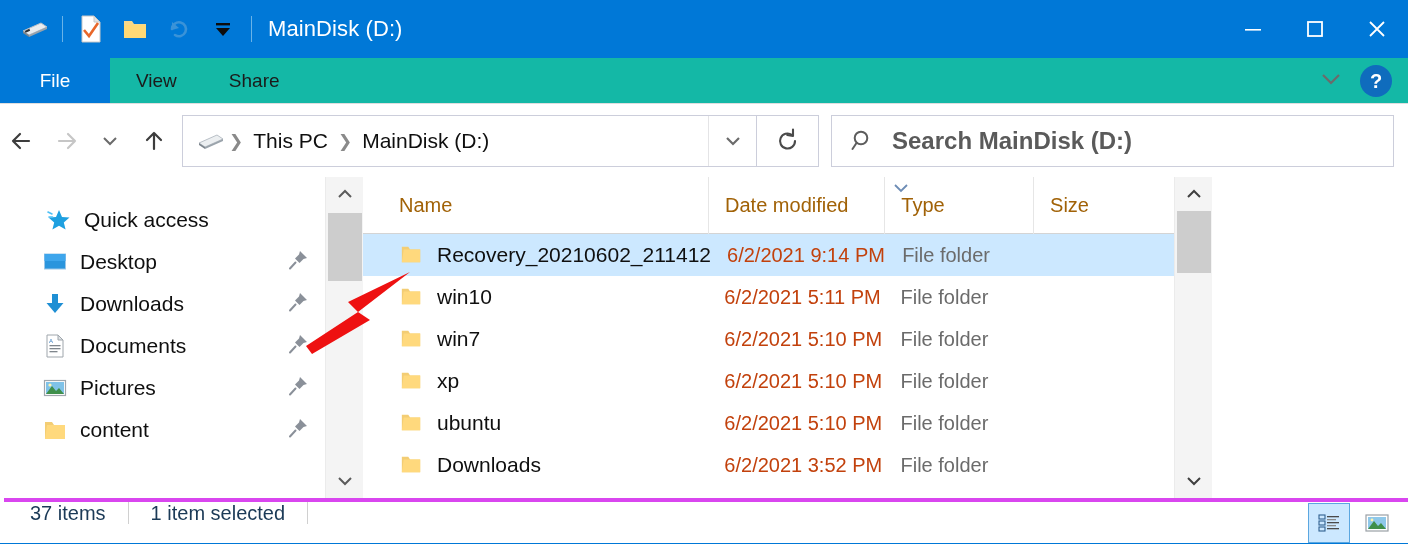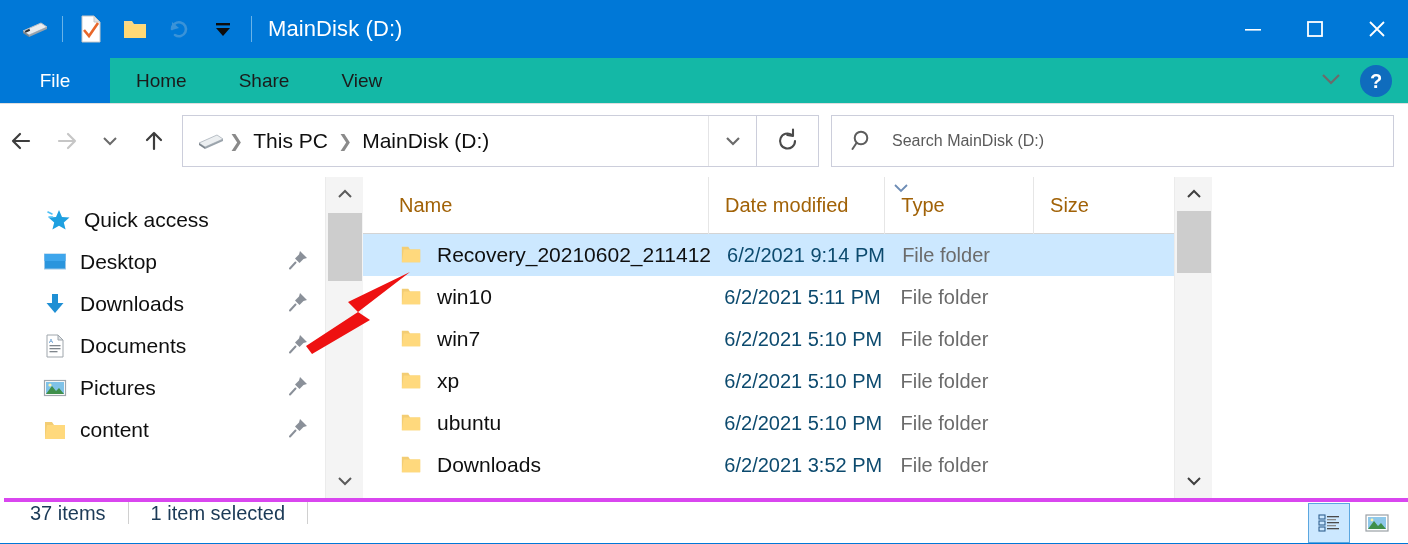--- a/index.html
+++ b/index.html
@@ -80,21 +80,21 @@
   }
   .refresh-btn {
     width: 62px; height: 52px; border: 1px solid #cccedb; border-left: none;
     display: flex; align-items: center; justify-content: center; background: #fff;
   }
   .searchbox {
     height: 52px; flex: 1; margin-right: 14px; margin-left: 12px;
     border: 1px solid #cccedb; background: #fff;
     display: flex; align-items: center; padding-left: 18px; gap: 16px;
   }
-  .search-ph { font-size: 16px; color: #5a5a5a; }
+  .search-ph { font-size: 24px; color: #5a5a5a; font-weight: bold; }
 
   
   .body {
     position: absolute; top: 177px; left: 0; width: 1212px; height: 321px;
     background: #ffffff; display: flex;
   }
 
   
   .sidebar {
     width: 325px; height: 321px; position: relative; overflow: hidden;
@@ -140,21 +140,21 @@
     position: absolute; left: 528px; top: 3px; color: #4a6fa5; font-size: 15px;
   }
   .row {
     height: 42px; display: flex; align-items: center; position: relative;
   }
   .row.selected { background: #cce8ff; }
   .row-name {
     width: 430px; display: flex; align-items: center; gap: 14px;
     padding-left: 36px; font-size: 21px; color: #0f0f0f; white-space: nowrap;
   }
-  .row-date { width: 220px; padding-left: 16px; font-size: 20px; color: #0c4a6e; white-space: nowrap; }
+  .row-date { width: 220px; padding-left: 16px; font-size: 20px; color: #c2410c; white-space: nowrap; }
   .row-type { width: 185px; padding-left: 16px; font-size: 20px; color: #6b6b6b; white-space: nowrap; }
   .row-size { width: 175px; padding-left: 16px; font-size: 20px; color: #6b6b6b; }
 
   
   .statusbar {
     position: absolute; top: 498px; left: 4px; width: 1408px; height: 46px;
     background: #ffffff; border-top: 4px solid #d946ef;
     display: flex; 
   }
   .status-txt { font-size: 20px; color: #1b3a57; white-space: nowrap; }
@@ -239,23 +239,22 @@
       <div class="win-ctl">
         <svg width="24" height="24" viewBox="0 0 24 24">
           <path d="M5 5 L19 19 M19 5 L5 19" stroke="#ffffff" stroke-width="1.8"></path>
         </svg>
       </div>
     </div>
   </div>
 
   <div class="ribbon">
     <div class="tab file">File</div>
-    <div class="tab">Home</div>
+    <div class="tab">View</div>
     <div class="tab">Share</div>
-    <div class="tab">View</div>
     <div class="ribbon-right">
       <div>
         <svg width="30" height="20" viewBox="0 0 30 20">
           <path d="M7 6 L15 14 L23 6" fill="none" stroke="#6b6b6b" stroke-width="2.2"></path>
         </svg>
       </div>
       <div class="help-btn">?</div>
     </div>
   </div>
 

